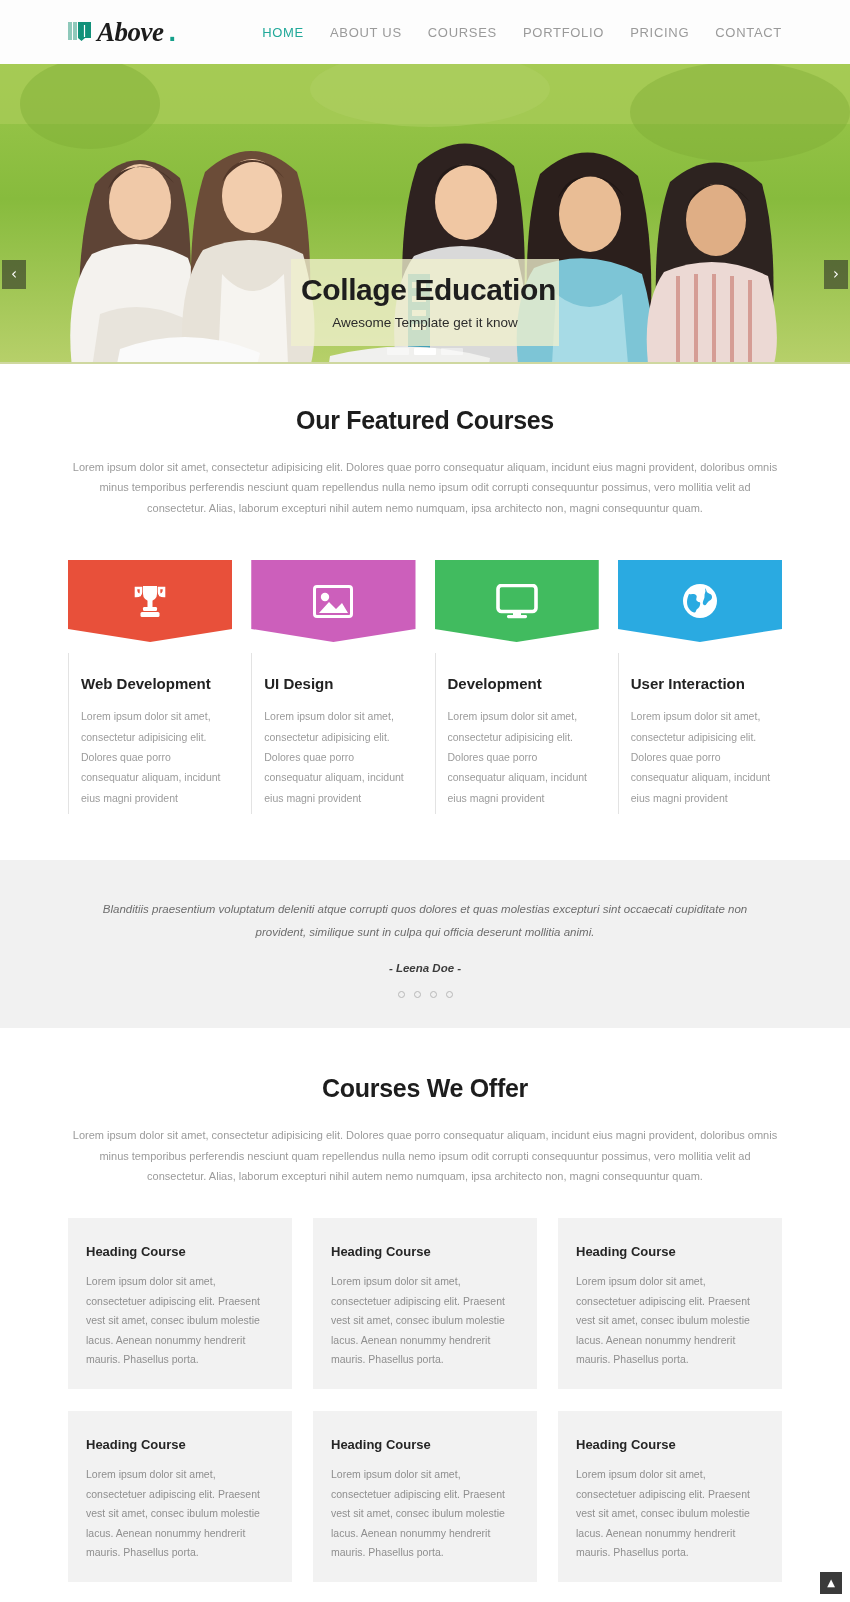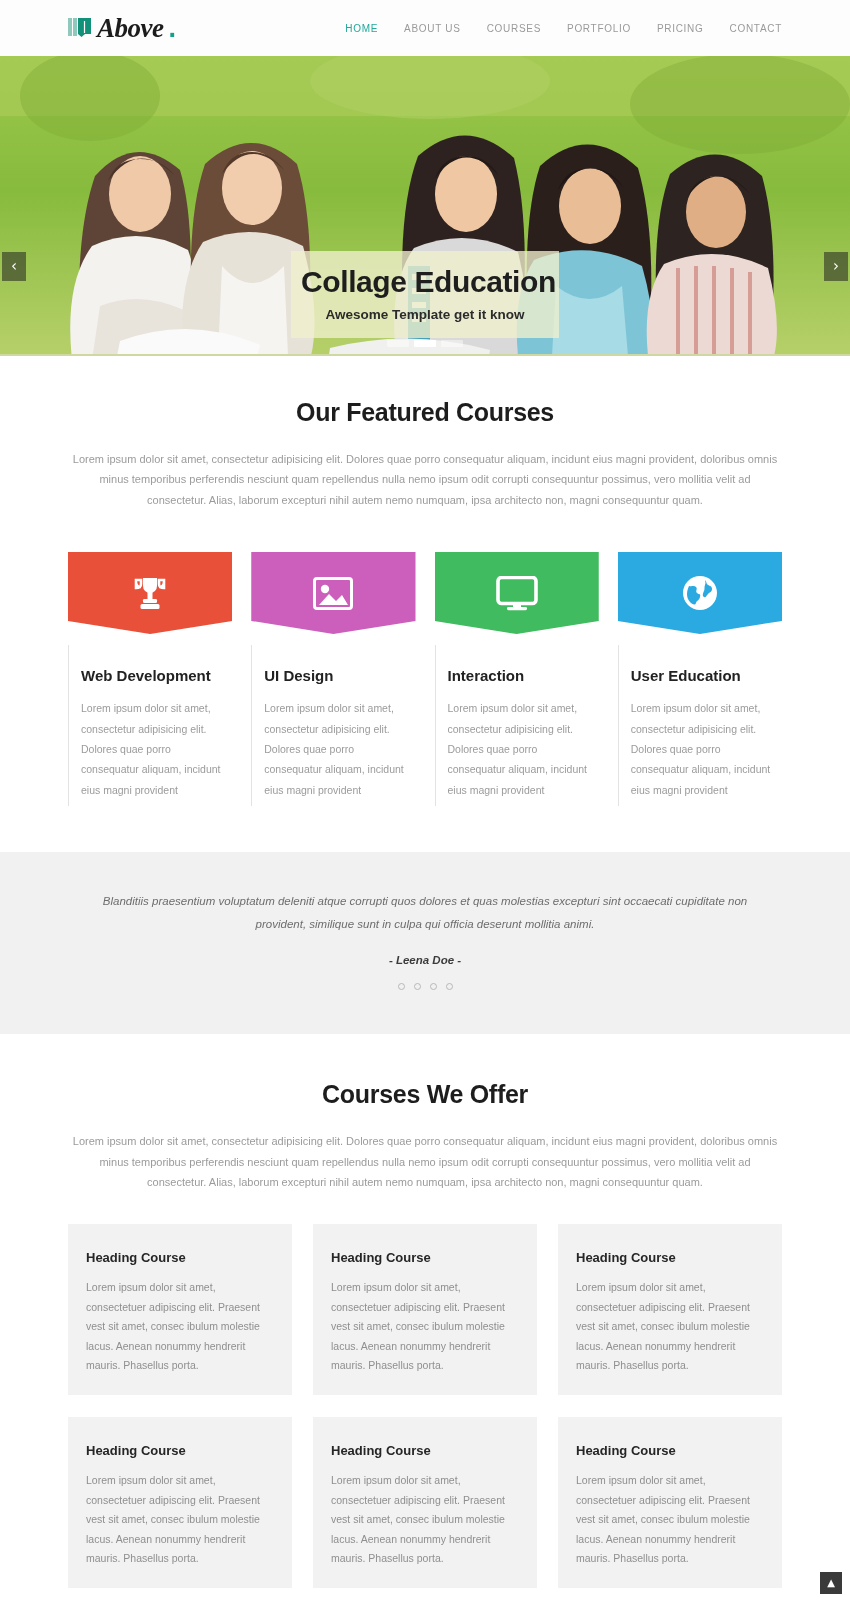--- a/index.html
+++ b/index.html
@@ -7,42 +7,42 @@
   body {
     font-family: "Liberation Sans", sans-serif;
     background: #ffffff;
     color: #555;
     font-size: 13px;
     -webkit-font-smoothing: antialiased;
   }
 
   
   .header {
-    height: 56px;
+    height: 64px;
     background: #fdfdfd;
     display: flex;
     align-items: center;
     padding: 0 68px;
     justify-content: space-between;
   }
   .logo { display: flex; align-items: center; gap: 5px; }
   .logo-icon { display: block; }
   .logo-text {
     font-family: "Liberation Serif", serif;
     font-style: italic;
     font-weight: bold;
     font-size: 27px;
     color: #1c1c1c;
     letter-spacing: -0.5px;
   }
   .logo-dot { color: #15a08a; font-size: 27px; font-weight: bold; }
   .nav { display: flex; align-items: center; gap: 26px; }
   .nav a {
     text-decoration: none;
-    font-size: 10px;
+    font-size: 13px;
     letter-spacing: 0.7px;
     color: #9a9a9a;
     text-transform: uppercase;
     font-family: "Liberation Sans", sans-serif;
   }
   .nav a.active { color: #21a99a; }
 
   
   .hero {
     position: relative;
@@ -65,21 +65,21 @@
     font-size: 30px;
     font-weight: bold;
     color: #1e1e1e;
     letter-spacing: -0.4px;
     line-height: 1.1;
     white-space: nowrap;
   }
   .hero-sub {
     margin-top: 9px;
     font-size: 13.5px;
-    font-weight: bold;
+    font-weight: normal;
     color: #2b2b2b;
   }
   .hero-arrow {
     position: absolute;
     top: 196px;
     width: 24px;
     height: 29px;
     background: rgba(35,35,35,0.55);
     color: #fff;
     font-size: 15px;
@@ -155,21 +155,21 @@
   }
   .card-text {
     font-size: 10.5px;
     line-height: 1.95;
     color: #9b9b9b;
   }
 
   
   .testimonial {
     background: #f1f1f1;
-    padding: 38px 68px 44px;
+    padding: 38px 68px 30px;
     text-align: center;
   }
   .testi-quote {
     font-style: italic;
     font-size: 11.5px;
     line-height: 1.95;
     color: #6d6d6d;
     max-width: 690px;
     margin: 0 auto;
   }
@@ -381,37 +381,37 @@
       <div class="card-banner" style="background:#41bb5f">
         <span>
           <svg width="42" height="35" viewBox="0 0 42 35">
             <rect x="2" y="1.5" width="38" height="26" rx="3.5" fill="none" stroke="#fff" stroke-width="3.6"></rect>
             <rect x="17" y="27" width="8" height="5" fill="#fff"></rect>
             <rect x="11" y="31" width="20" height="3.2" rx="1.4" fill="#fff"></rect>
           </svg>
         </span>
       </div>
       <div class="card-body">
-        <div class="card-title">Interaction</div>
+        <div class="card-title">Development</div>
         <div class="card-text">Lorem ipsum dolor sit amet, consectetur adipisicing elit. Dolores quae porro consequatur aliquam, incidunt eius magni provident</div>
       </div>
     </div>
 
     <div class="card">
       <div class="card-banner" style="background:#2aaae1">
         <span>
           <svg width="38" height="38" viewBox="0 0 38 38">
             <circle cx="19" cy="19" r="17" fill="#fff"></circle>
             <path d="M8 12c3 1 5-1 7 1s-1 4 1 6 4 0 3 4-3 3-4 6-4 1-6-1-3-5-3-8 1-6 2-8z" fill="#2aaae1"></path>
             <path d="M24 6c2 2 1 4 3 5s4 1 4 4-2 3-4 5-2 4-4 3-1-4 0-6 0-4 1-6 0-4 0-5z" fill="#2aaae1"></path>
           </svg>
         </span>
       </div>
       <div class="card-body">
-        <div class="card-title">User Education</div>
+        <div class="card-title">User Interaction</div>
         <div class="card-text">Lorem ipsum dolor sit amet, consectetur adipisicing elit. Dolores quae porro consequatur aliquam, incidunt eius magni provident</div>
       </div>
     </div>
 
   </div>
 </div>
 
 <div class="testimonial">
   <p class="testi-quote">Blanditiis praesentium voluptatum deleniti atque corrupti quos dolores et quas molestias excepturi sint occaecati cupiditate non provident, similique sunt in culpa qui officia deserunt mollitia animi.</p>
   <div class="testi-author">- Leena Doe -</div>

